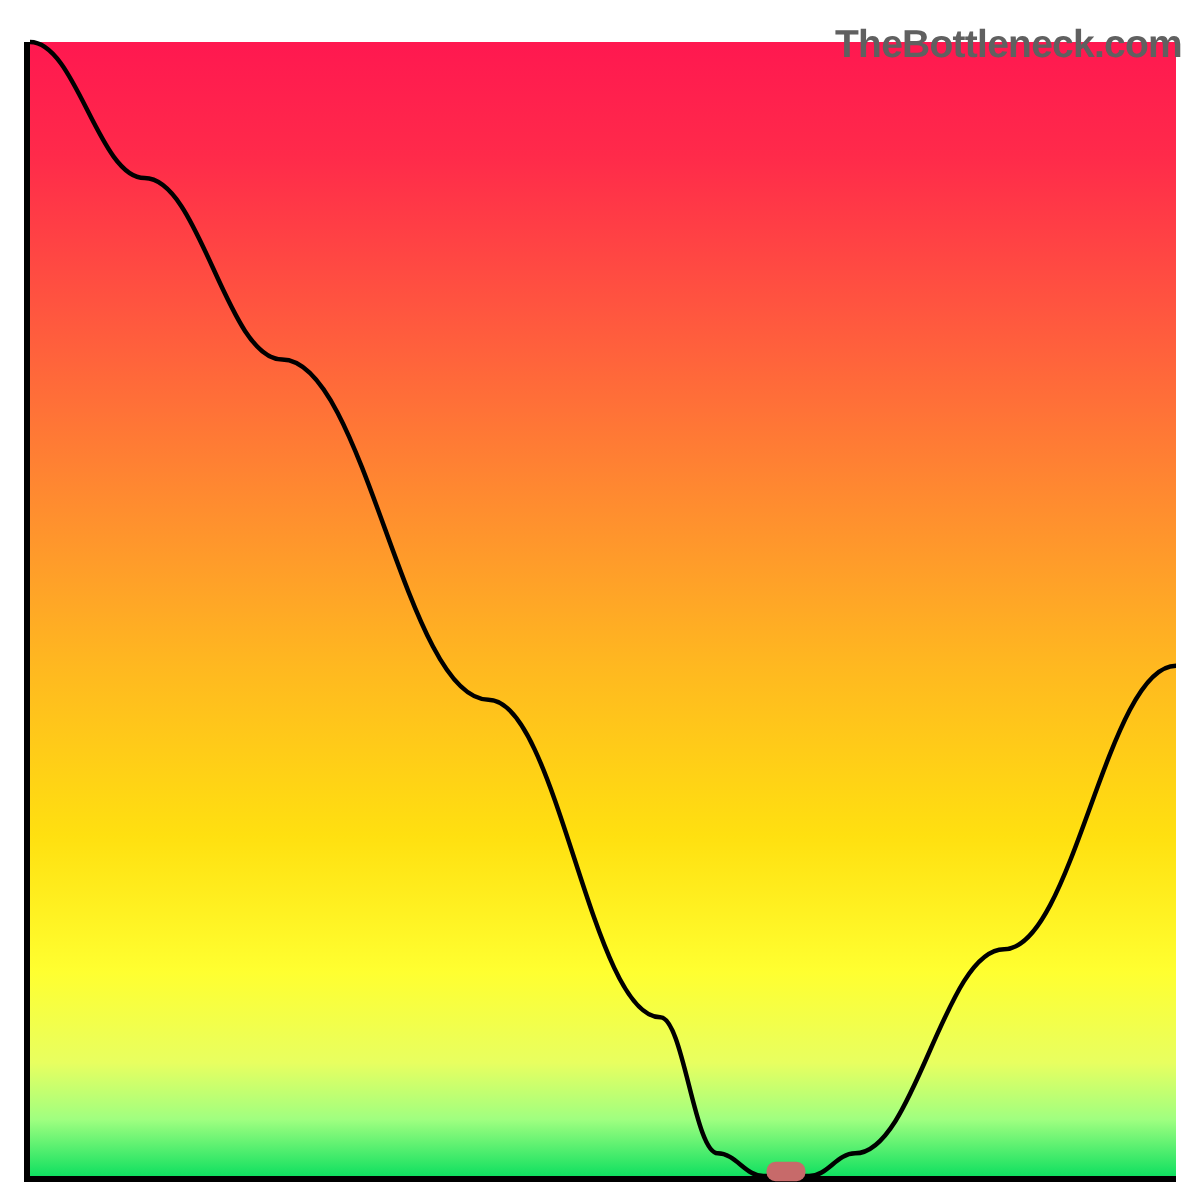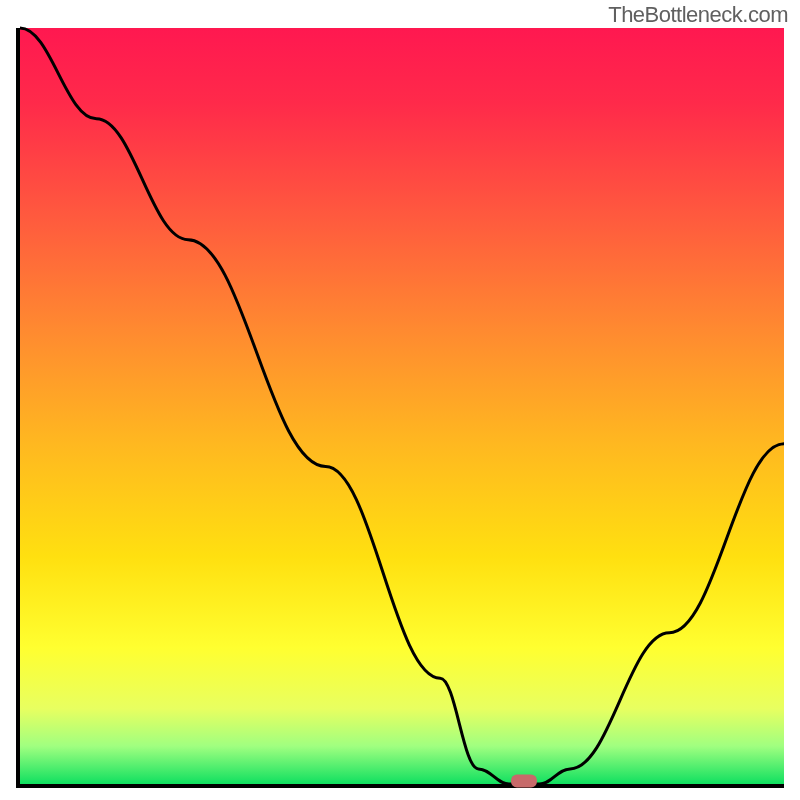--- a/index.html
+++ b/index.html
@@ -7,25 +7,25 @@
     padding: 0;
     width: 800px;
     height: 800px;
     background: #ffffff;
     font-family: Arial, Helvetica, sans-serif;
     position: relative;
     overflow: hidden;
   }
   .watermark {
     position: absolute;
-    top: 2px;
+    top: 14px;
     right: 12px;
     color: #606060;
-    font-size: 22px;
-    font-weight: 400;
+    font-size: 26px;
+    font-weight: 700;
     z-index: 10;
     letter-spacing: -0.5px;
   }
   .plot-area {
     position: absolute;
     left: 16px;
     top: 28px;
     width: 768px;
     height: 760px;
     border-left: 4px solid #000;

